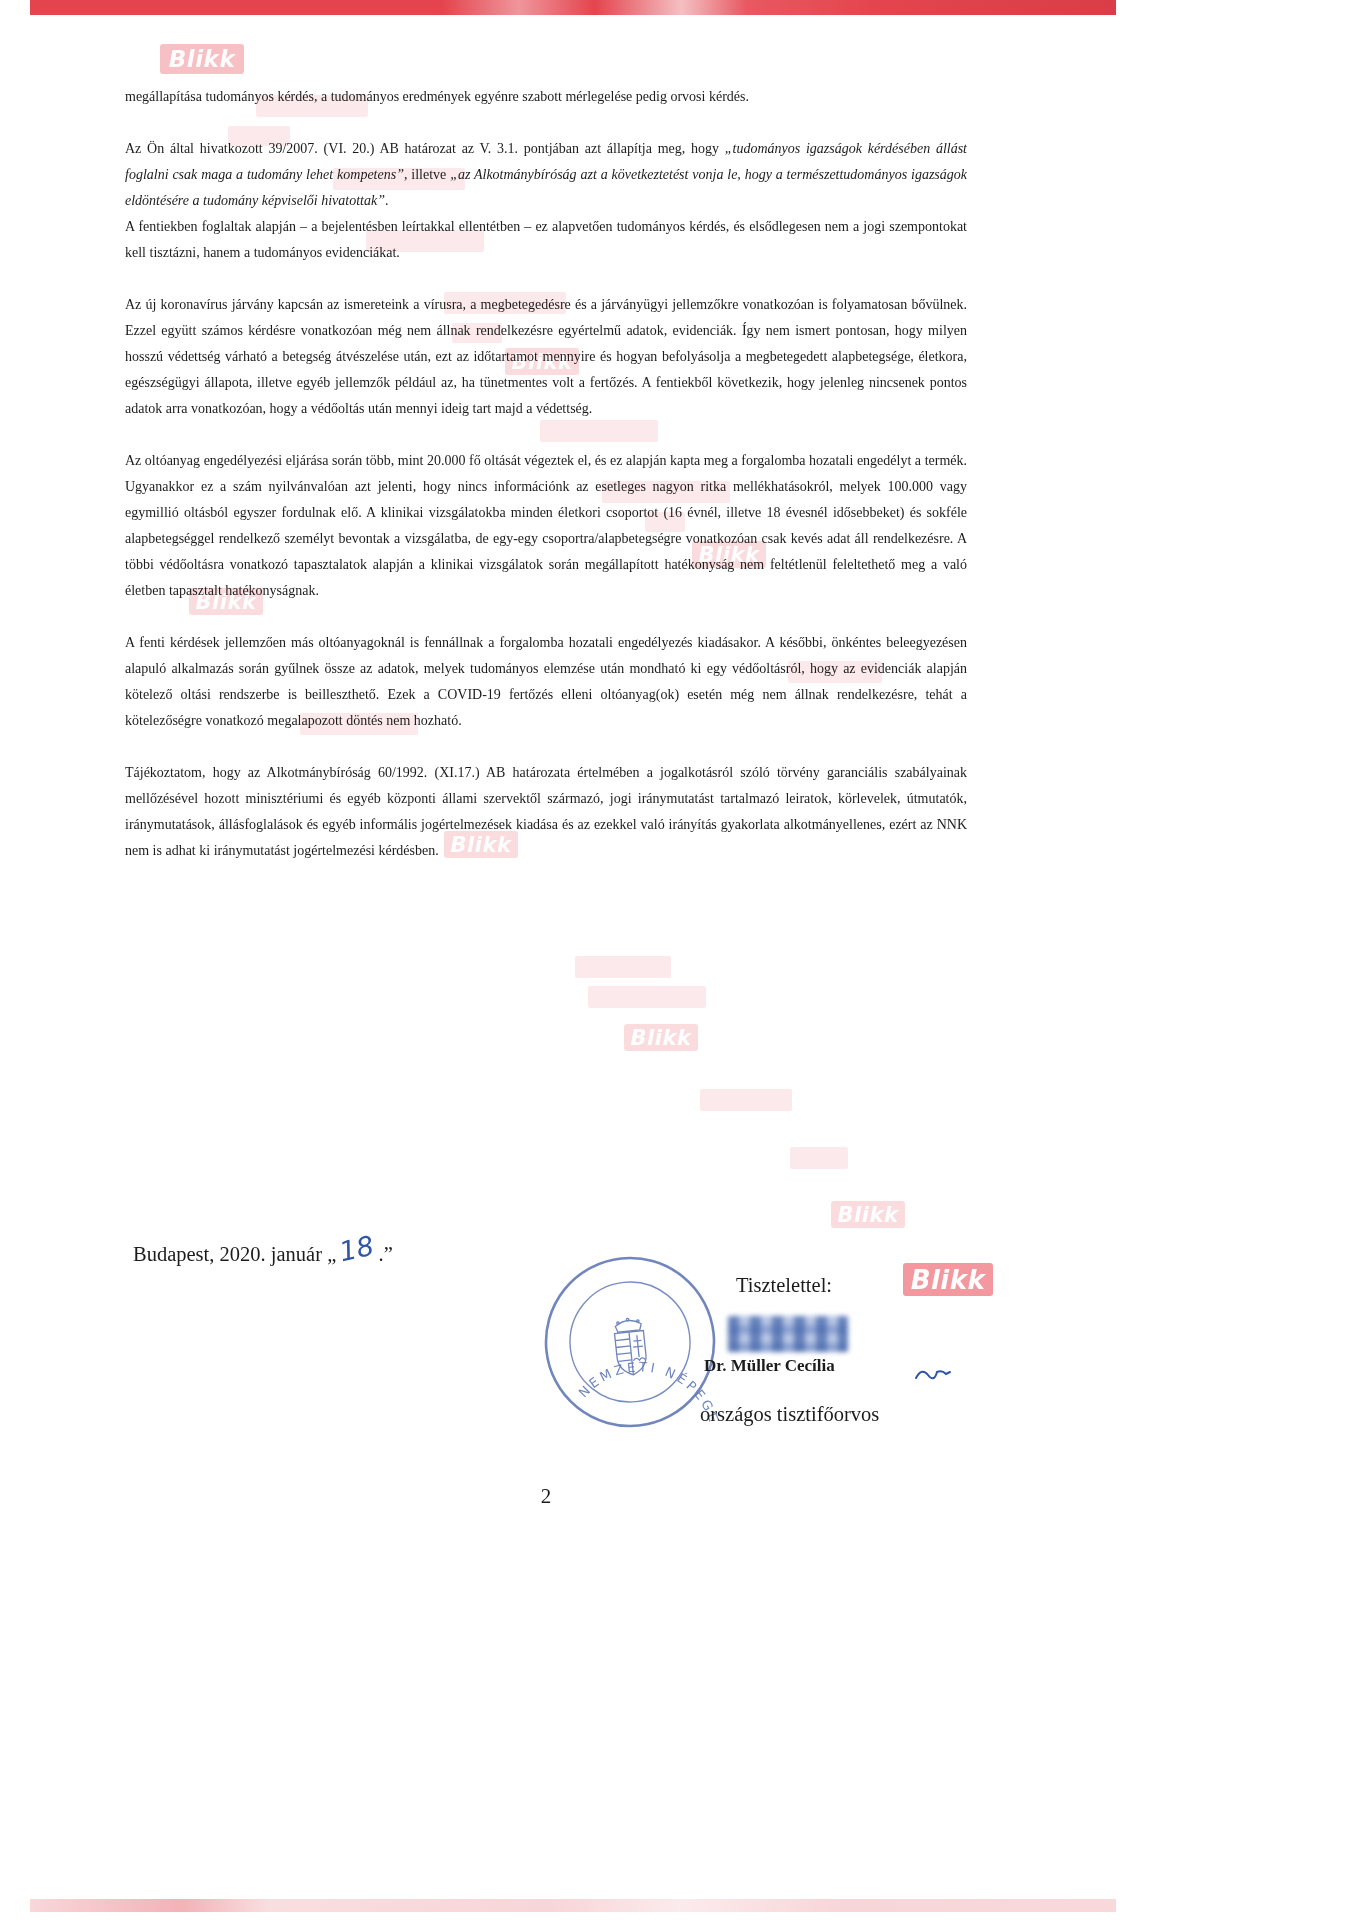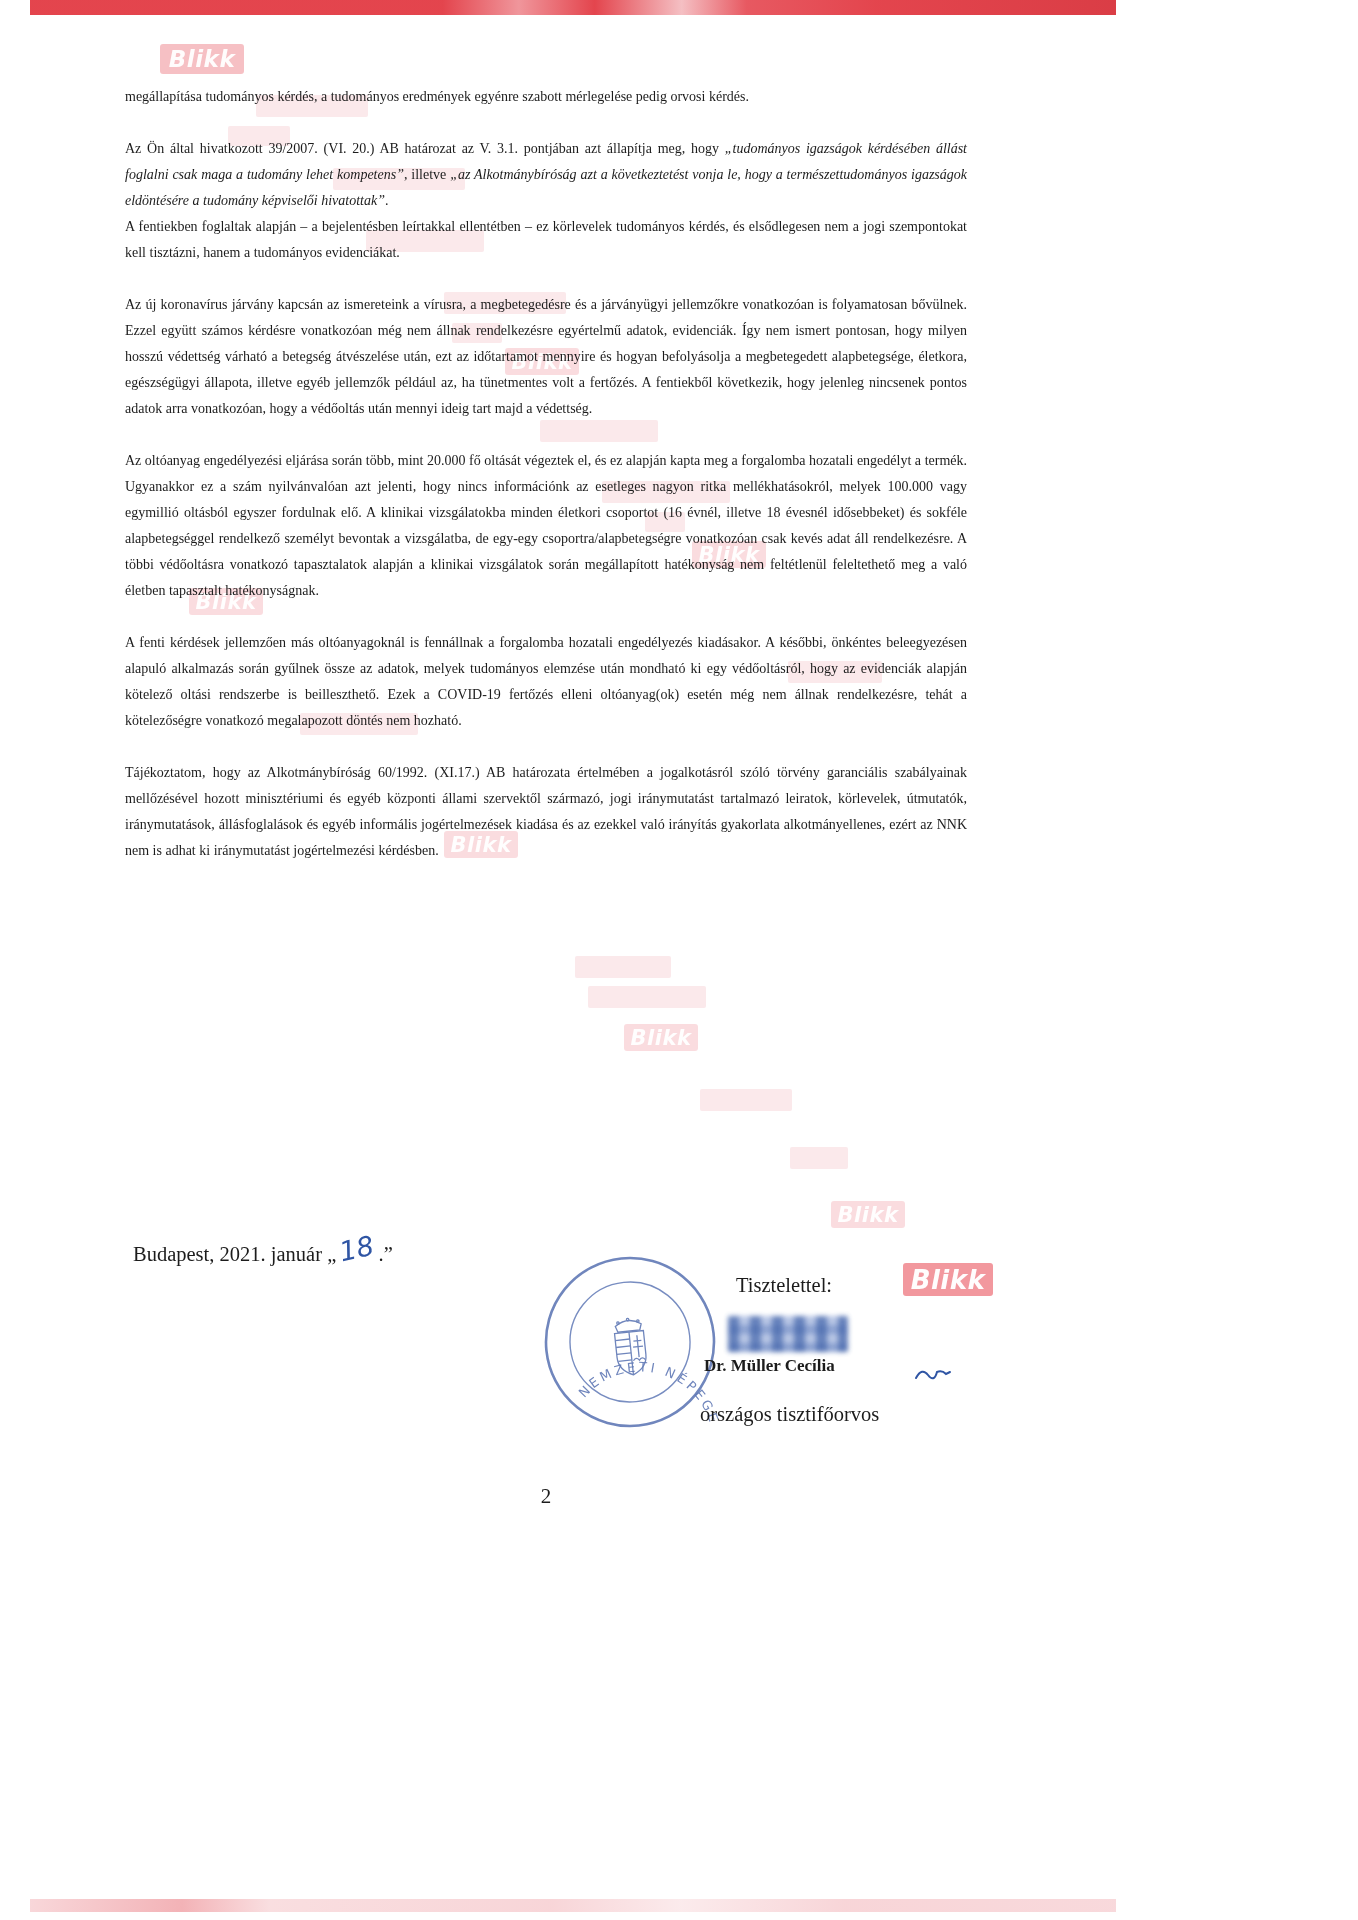--- a/index.html
+++ b/index.html
@@ -95,28 +95,28 @@
   <div class="patch" style="left:788px; top:661px; width:94px;  height:22px;"></div>
   <div class="patch" style="left:300px; top:713px; width:118px; height:22px;"></div>
   <div class="patch" style="left:575px; top:956px; width:96px;  height:22px;"></div>
   <div class="patch" style="left:588px; top:986px; width:118px; height:22px;"></div>
   <div class="patch" style="left:700px; top:1089px; width:92px; height:22px;"></div>
   <div class="patch" style="left:790px; top:1147px; width:58px; height:22px;"></div>
 
   <div class="content">
     <p>megállapítása tudományos kérdés, a tudományos eredmények egyénre szabott mérlegelése pedig orvosi kérdés.</p>
     <p class="tight"><span>Az Ön által hivatkozott 39/2007. (VI. 20.) AB határozat az V. 3.1. pontjában azt állapítja meg, hogy </span><span class="it">„tudományos igazságok kérdésében állást foglalni csak maga a tudomány lehet kompetens”</span><span>, illetve </span><span class="it">„az Alkotmánybíróság azt a következtetést vonja le, hogy a természettudományos igazságok eldöntésére a tudomány képviselői hivatottak”</span><span>.</span></p>
-    <p>A fentiekben foglaltak alapján – a bejelentésben leírtakkal ellentétben – ez körlevelek tudományos kérdés, és elsődlegesen nem a jogi szempontokat kell tisztázni, hanem a tudományos evidenciákat.</p>
+    <p>A fentiekben foglaltak alapján – a bejelentésben leírtakkal ellentétben – ez alapvetően tudományos kérdés, és elsődlegesen nem a jogi szempontokat kell tisztázni, hanem a tudományos evidenciákat.</p>
     <p>Az új koronavírus járvány kapcsán az ismereteink a vírusra, a megbetegedésre és a járványügyi jellemzőkre vonatkozóan is folyamatosan bővülnek. Ezzel együtt számos kérdésre vonatkozóan még nem állnak rendelkezésre egyértelmű adatok, evidenciák. Így nem ismert pontosan, hogy milyen hosszú védettség várható a betegség átvészelése után, ezt az időtartamot mennyire és hogyan befolyásolja a megbetegedett alapbetegsége, életkora, egészségügyi állapota, illetve egyéb jellemzők például az, ha tünetmentes volt a fertőzés. A fentiekből következik, hogy jelenleg nincsenek pontos adatok arra vonatkozóan, hogy a védőoltás után mennyi ideig tart majd a védettség.</p>
     <p>Az oltóanyag engedélyezési eljárása során több, mint 20.000 fő oltását végeztek el, és ez alapján kapta meg a forgalomba hozatali engedélyt a termék. Ugyanakkor ez a szám nyilvánvalóan azt jelenti, hogy nincs információnk az esetleges nagyon ritka mellékhatásokról, melyek 100.000 vagy egymillió oltásból egyszer fordulnak elő. A klinikai vizsgálatokba minden életkori csoportot (16 évnél, illetve 18 évesnél idősebbeket) és sokféle alapbetegséggel rendelkező személyt bevontak a vizsgálatba, de egy-egy csoportra/alapbetegségre vonatkozóan csak kevés adat áll rendelkezésre. A többi védőoltásra vonatkozó tapasztalatok alapján a klinikai vizsgálatok során megállapított hatékonyság nem feltétlenül feleltethető meg a való életben tapasztalt hatékonyságnak.</p>
     <p>A fenti kérdések jellemzően más oltóanyagoknál is fennállnak a forgalomba hozatali engedélyezés kiadásakor. A későbbi, önkéntes beleegyezésen alapuló alkalmazás során gyűlnek össze az adatok, melyek tudományos elemzése után mondható ki egy védőoltásról, hogy az evidenciák alapján kötelező oltási rendszerbe is beilleszthető. Ezek a COVID-19 fertőzés elleni oltóanyag(ok) esetén még nem állnak rendelkezésre, tehát a kötelezőségre vonatkozó megalapozott döntés nem hozható.</p>
     <p>Tájékoztatom, hogy az Alkotmánybíróság 60/1992. (XI.17.) AB határozata értelmében a jogalkotásról szóló törvény garanciális szabályainak mellőzésével hozott minisztériumi és egyéb központi állami szervektől származó, jogi iránymutatást tartalmazó leiratok, körlevelek, útmutatók, iránymutatások, állásfoglalások és egyéb informális jogértelmezések kiadása és az ezekkel való irányítás gyakorlata alkotmányellenes, ezért az NNK nem is adhat ki iránymutatást jogértelmezési kérdésben.</p>
   </div>
 
-  <div class="dateline"><span>Budapest, 2021. január „</span><span class="hand">18</span><span>.”</span></div>
+  <div class="dateline"><span>Budapest, 2020. január „</span><span class="hand">18</span><span>.”</span></div>
 
   <div class="stamp">
     <svg width="180" height="180" viewBox="0 0 180 180">
       <circle cx="90" cy="90" r="84" fill="none" stroke="#4a66ab" stroke-width="2.6" opacity=".9"></circle>
       <circle cx="90" cy="90" r="60" fill="none" stroke="#4a66ab" stroke-width="1.4" opacity=".85"></circle>
       <defs>
         <path id="ringpath" d="M 38.9,141.1 A 72.3,72.3 0 1 1 38.8,141.2"></path>
       </defs>
       <text font-family="DejaVu Sans, sans-serif" font-size="13" letter-spacing="3.2" fill="#4a66ab" opacity=".9">
         <textPath href="#ringpath" startOffset="0">NEMZETI NÉPEGÉSZSÉGÜGYI KÖZPONT</textPath>

